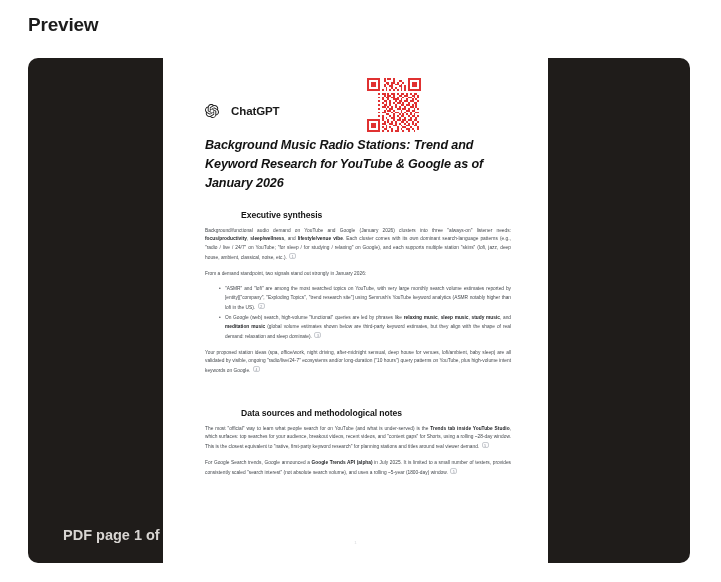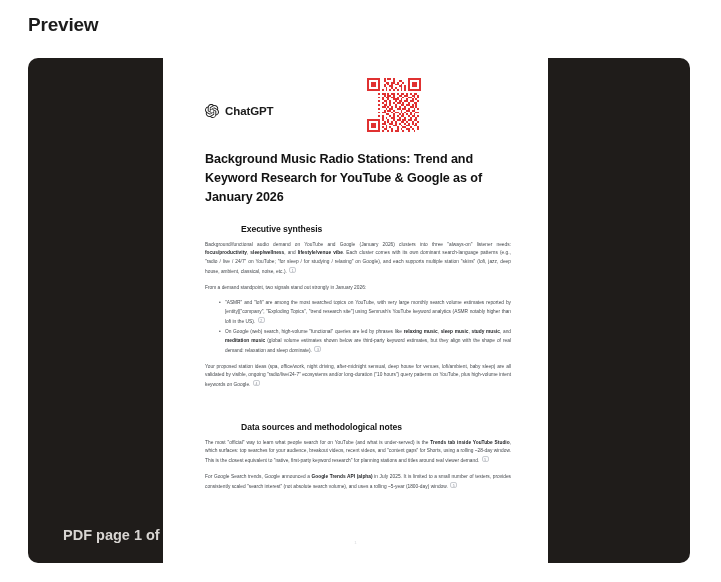--- a/index.html
+++ b/index.html
@@ -83,40 +83,41 @@
     top: 10px;
     width: 54px;
     height: 54px;
   }
   .qr-wrap svg { display: block; width: 54px; height: 54px; }
 
   
   .brand-row {
     display: flex;
     align-items: center;
-    gap: 6px;
+    gap: 12px;
     margin-top: 36px;
-    margin-bottom: 32px;
+    margin-bottom: 18px;
   }
   .brand-mark { width: 14px; height: 14px; flex: none; display:block; }
   .brand-name {
     font-size: 11.5px;
     font-weight: 700;
     color: #1a1a1a;
     letter-spacing: -0.1px;
   }
 
   
   .doc-title {
     font-size: 12.6px;
     font-weight: 700;
     line-height: 1.5;
     color: #121212;
     letter-spacing: -0.1px;
     margin: 12px 0 17px 0;
+    font-style: italic;
   }
 
   
   .sec-head {
     font-size: 8.6px;
     font-weight: 700;
     color: #141414;
     margin: 0 0 7px 0;
     letter-spacing: -0.05px;
     padding-left: 36px;

